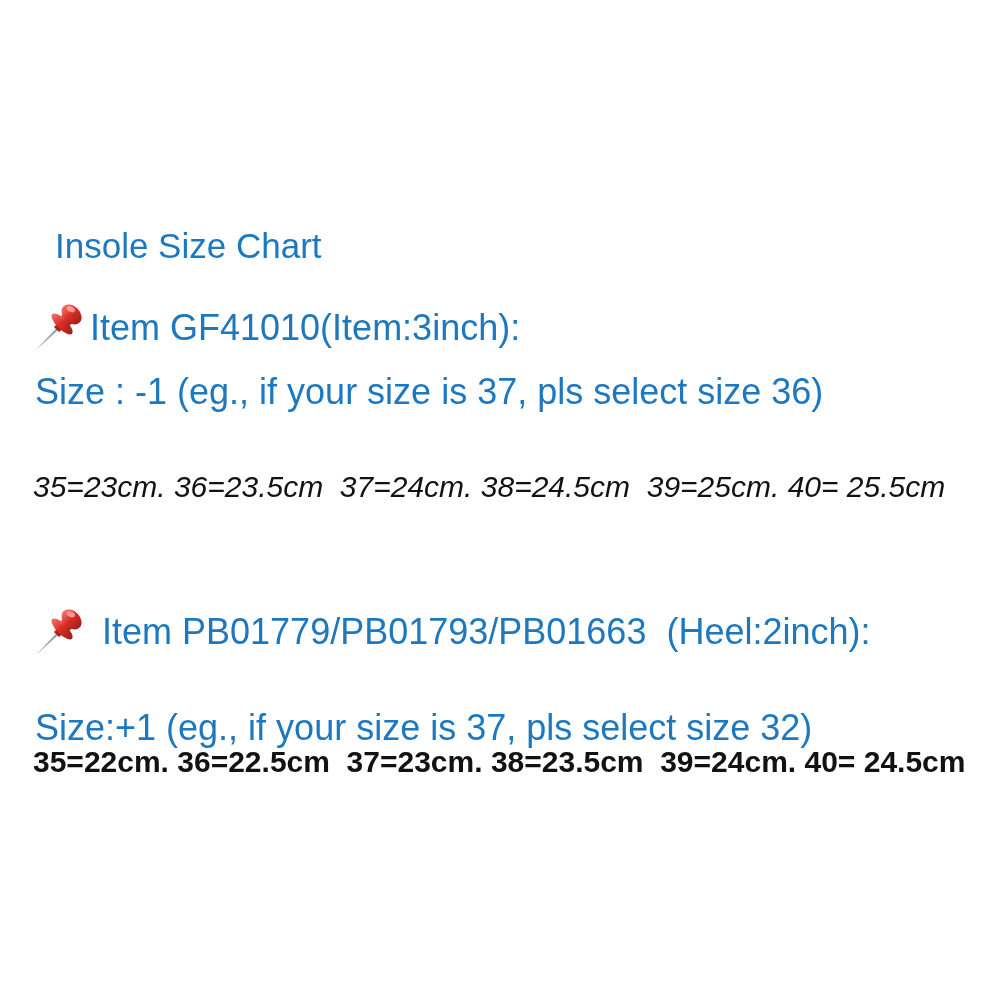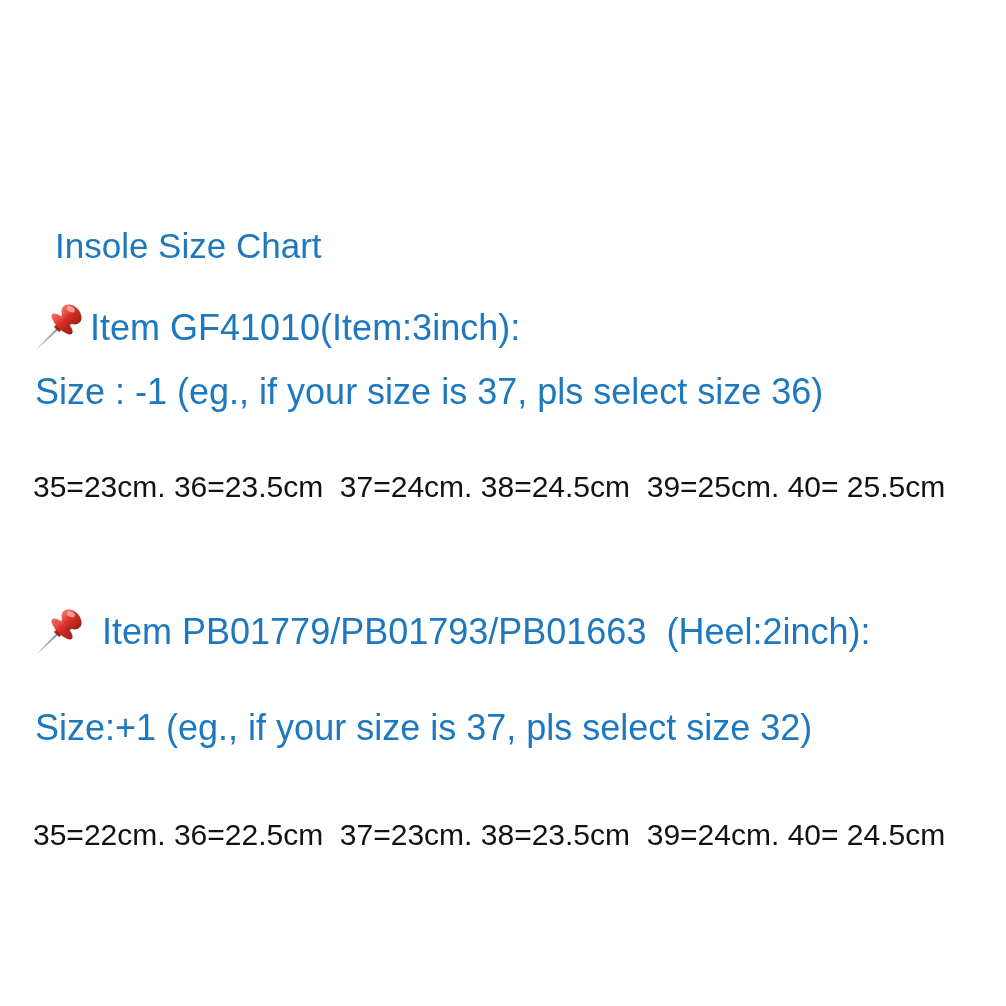--- a/index.html
+++ b/index.html
@@ -40,22 +40,22 @@
     font-size: 36px;
     color: #1d78bf;
   }
   .size-rule.s1 { top: 374px; }
   .size-rule.s2 { top: 710px; }
   .measurements {
     left: 33px;
     font-size: 30px;
     color: #121212;
   }
-  .measurements.s1 { top: 472px; }
-  .measurements.s2 { top: 820px; }
+  .measurements.s1 { top: 472px; font-style: italic; }
+  .measurements.s2 { top: 747px; font-weight: bold; }
 </style>
 </head>
 <body>
 
 <svg width="0" height="0" style="position:absolute">
   <defs>
     <linearGradient id="redGrad" x1="0" y1="0" x2="1" y2="0">
       <stop offset="0" stop-color="#f4736b"></stop>
       <stop offset="0.45" stop-color="#d92f27"></stop>
       <stop offset="1" stop-color="#9e1f18"></stop>

